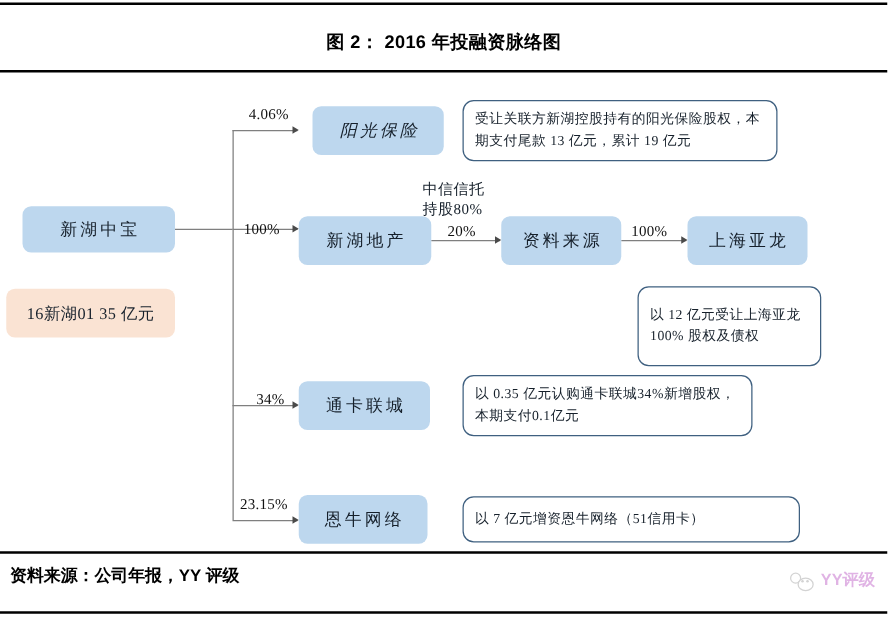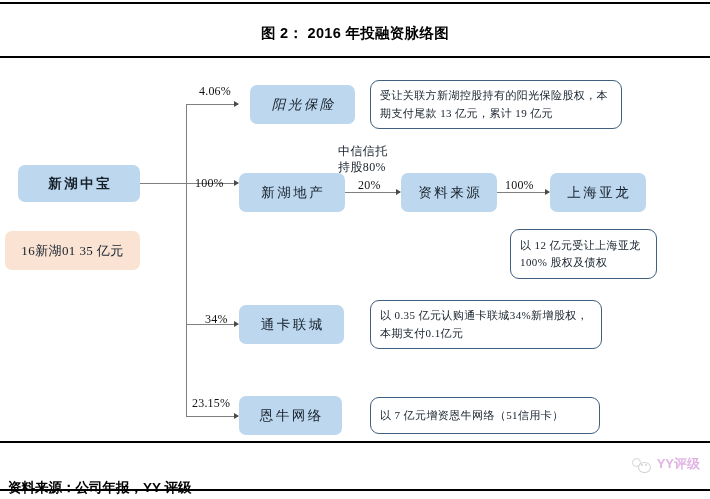--- a/index.html
+++ b/index.html
@@ -19,21 +19,21 @@
 
   
   .title{
     position:absolute;top:24px;left:0;width:710px;text-align:center;
     font-family:"Liberation Sans","DejaVu Sans",sans-serif;
     font-weight:bold;font-size:14.5px;letter-spacing:.3px;color:#000;
   }
 
   
   .source{
-    position:absolute;left:8px;top:479px;
+    position:absolute;left:8px;top:452px;
     font-family:"Liberation Sans","DejaVu Sans",sans-serif;
     font-weight:bold;font-size:13.5px;color:#000;
   }
   .logo{
     position:absolute;right:10px;top:455px;
     display:flex;align-items:center;gap:5px;
     opacity:.33;
   }
   .logo-mark{width:20px;height:15px;position:relative;}
   .logo-mark .c1{position:absolute;left:0;top:1px;width:7px;height:7px;border-radius:50%;
@@ -118,43 +118,43 @@
   <div class="pct" style="left:358px;top:178px;">20%</div>
   <div class="sidenote" style="left:338px;top:143px;">
     <span>中信信托</span><br>
     <span>持股80%</span>
   </div>
 
   <div class="ln h" style="left:497px;top:192px;width:52px;"></div>
   <div class="arw" style="left:545px;top:188.5px;"></div>
   <div class="pct" style="left:505px;top:178px;">100%</div>
 
-  <div class="node" style="left:18px;top:165px;width:122px;height:37px;font-weight:bold;">新湖中宝</div>
+  <div class="node" style="left:18px;top:165px;width:122px;height:37px;">新湖中宝</div>
 
   <div class="node bond" style="left:5px;top:231px;width:135px;height:39px;">16新湖01 35 亿元</div>
 
   <div class="node" style="left:250px;top:85px;width:105px;height:39px;font-style:italic;">阳光保险</div>
 
   <div class="node" style="left:239px;top:173px;width:106px;height:39px;">新湖地产</div>
 
   <div class="node" style="left:401px;top:173px;width:96px;height:39px;">资料来源</div>
 
   <div class="node" style="left:550px;top:173px;width:96px;height:39px;">上海亚龙</div>
 
   <div class="node" style="left:239px;top:305px;width:105px;height:39px;">通卡联城</div>
 
   <div class="node" style="left:239px;top:396px;width:103px;height:39px;">恩牛网络</div>
 
   <div class="note" style="left:370px;top:80px;width:252px;height:49px;">受让关联方新湖控股持有的阳光保险股权，本期支付尾款 13 亿元，累计 19 亿元</div>
 
-  <div class="note" style="left:510px;top:229px;width:147px;height:50px;">以 12 亿元受让上海亚龙 100% 股权及债权</div>
+  <div class="note" style="left:510px;top:229px;width:147px;height:64px;">以 12 亿元受让上海亚龙 100% 股权及债权</div>
 
   <div class="note" style="left:370px;top:300px;width:232px;height:49px;">以 0.35 亿元认购通卡联城34%新增股权，本期支付0.1亿元</div>
 
-  <div class="note" style="left:370px;top:397px;width:230px;height:37px;">以 7 亿元增资恩牛网络（51信用卡）</div>
+  <div class="note" style="left:370px;top:397px;width:270px;height:37px;">以 7 亿元增资恩牛网络（51信用卡）</div>
 
   <div class="rule rule-foot"></div>
   <div class="source">资料来源：公司年报，YY 评级</div>
 
   <div class="logo">
     <span class="logo-mark">
       <span class="c1"></span>
         <span class="c2"></span>
         <span class="d1"></span>
         <span class="d2"></span>

